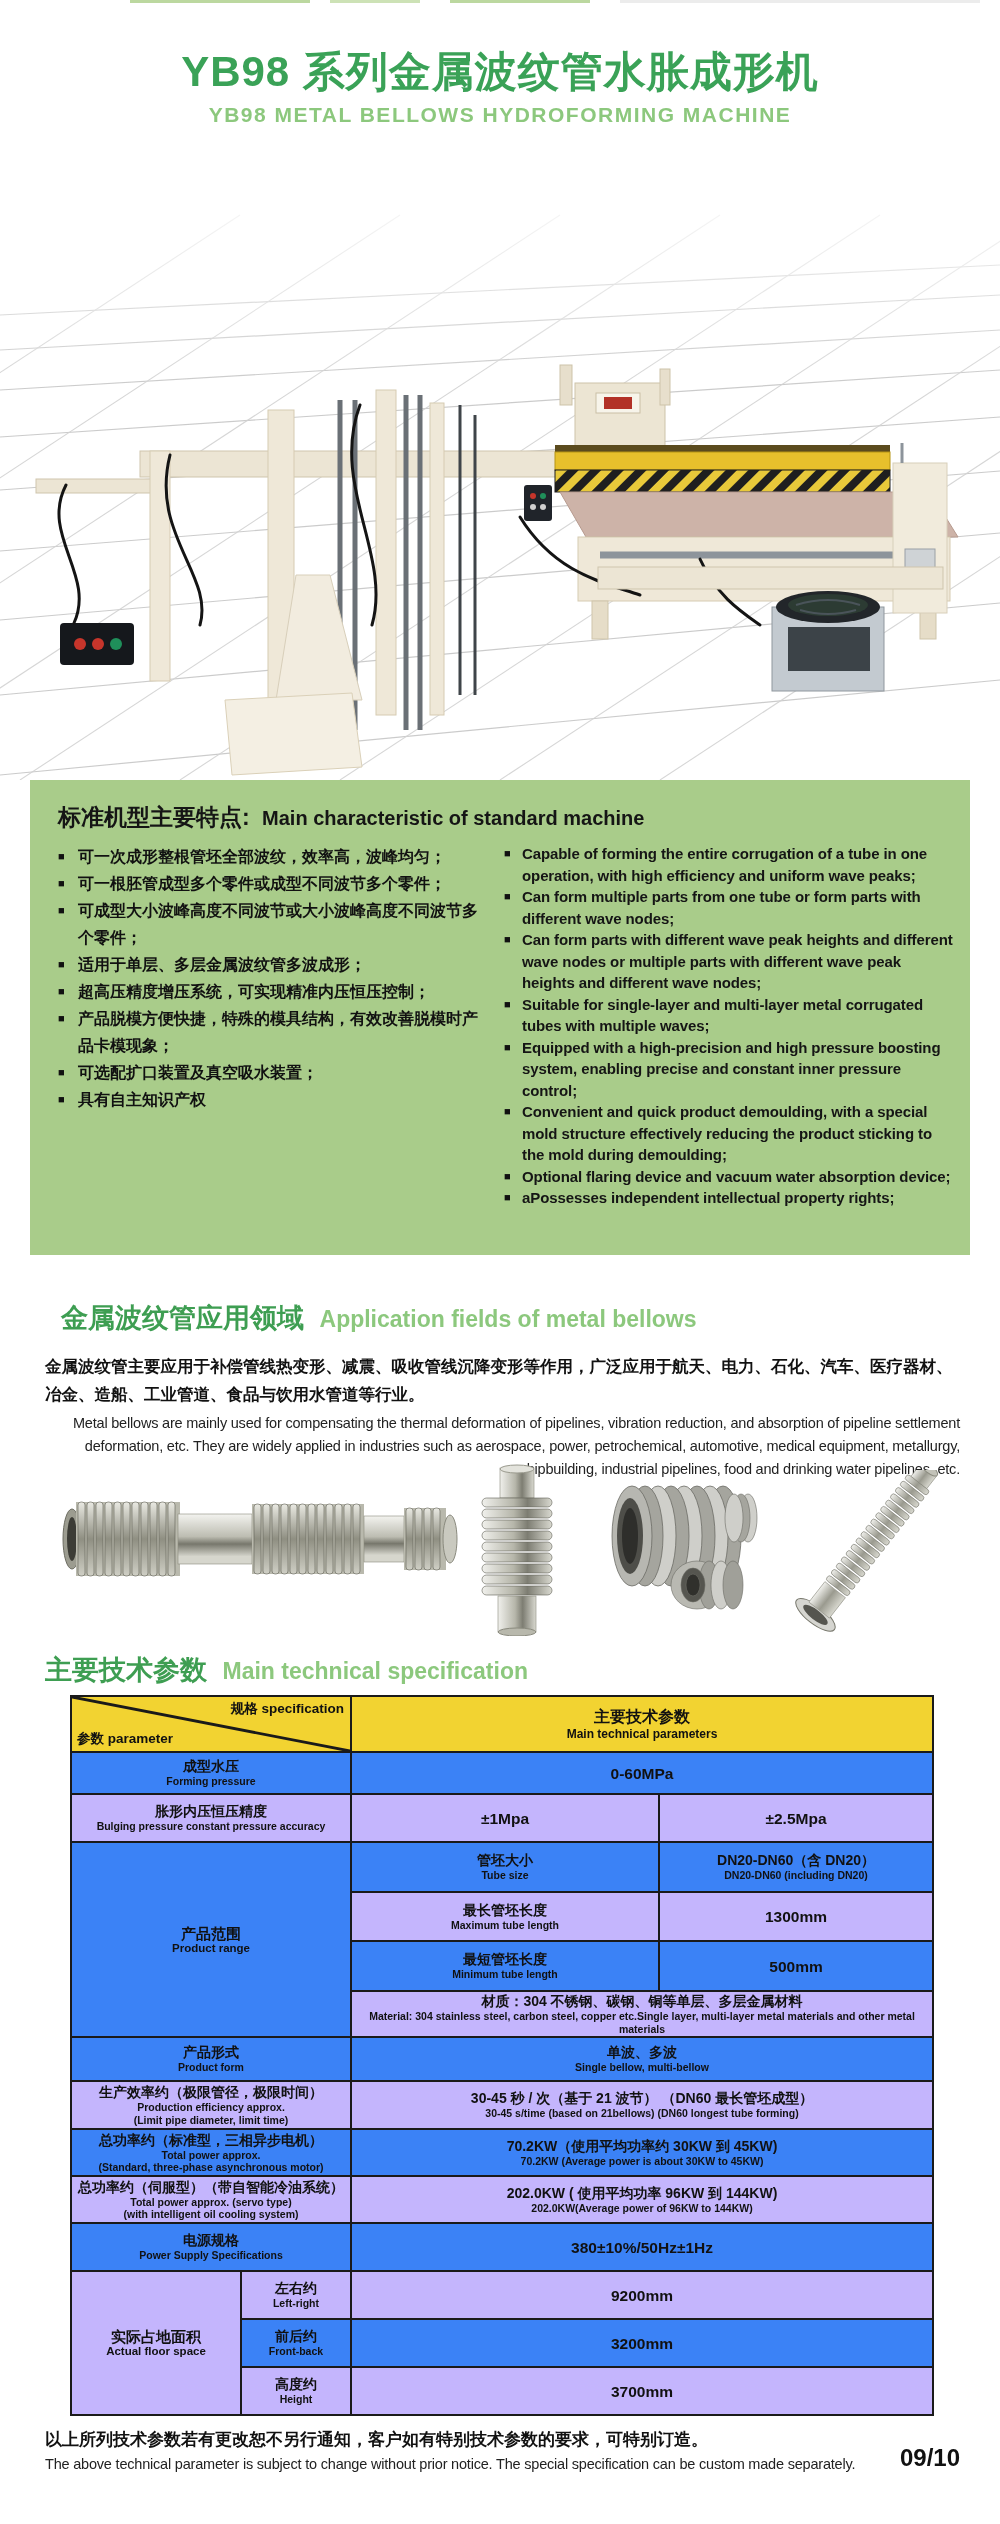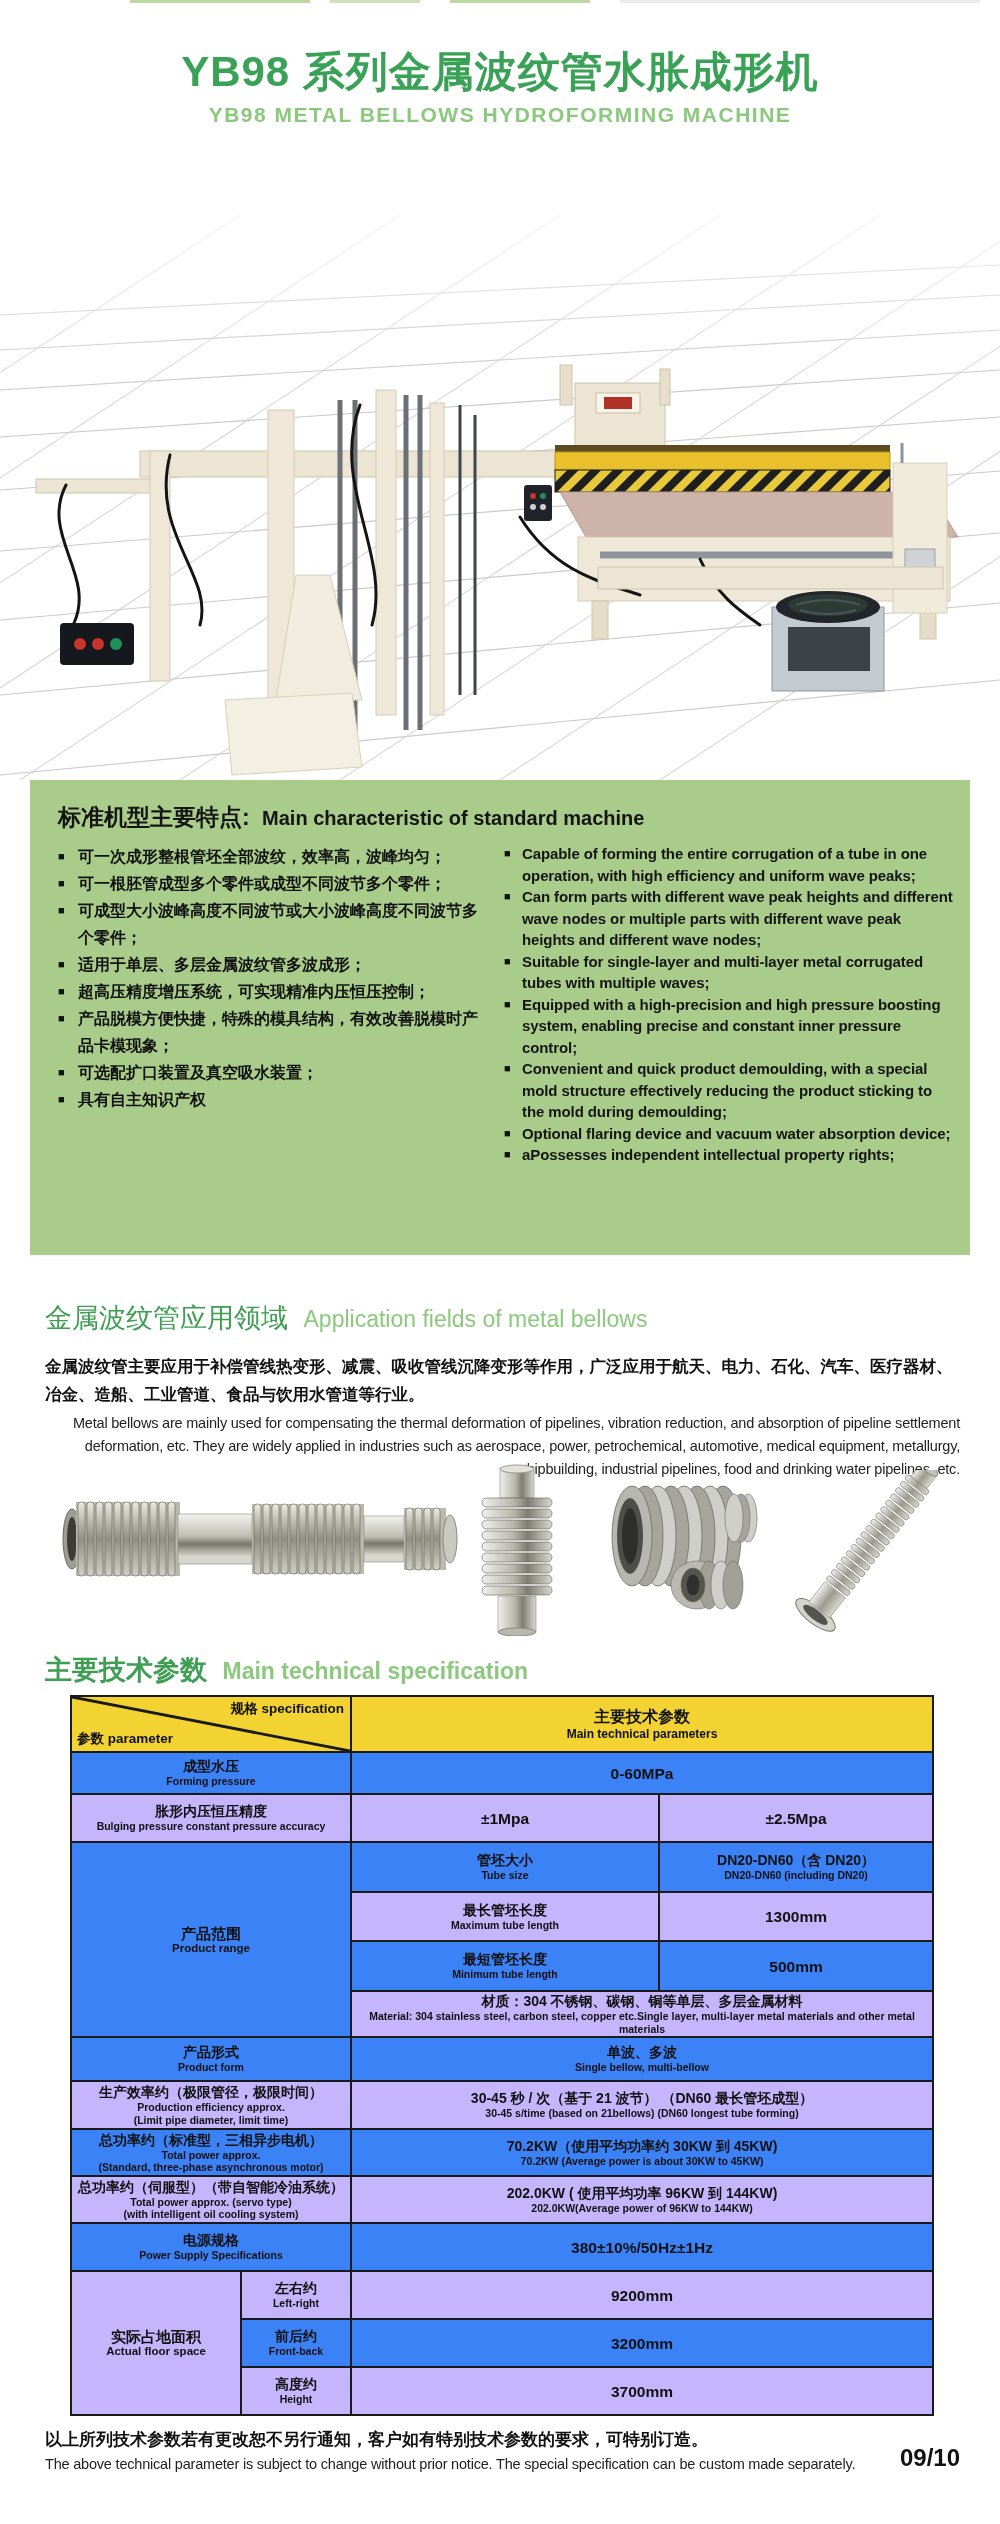--- a/index.html
+++ b/index.html
@@ -29,22 +29,22 @@
   .col-en { width:466px; padding-left:14px; }
   .col-zh ul, .col-en ul { list-style:none; }
   .col-zh li { position:relative; padding-left:20px; font-size:16px; font-weight:bold;
     color:#111; line-height:27px; }
   .col-en li { position:relative; padding-left:18px; font-size:15px; font-weight:600;
     color:#151515; line-height:21.5px; letter-spacing:-0.1px; }
   .col-zh li::before, .col-en li::before { content:"■"; position:absolute; left:0; top:0;
     font-size:11px; color:#111; }
 
   
-  .app-heading { position:absolute; top:1300px; left:45px; width:920px;
-    font-size:27px; font-weight:normal; color:#3e9e52; }
+  .app-heading { position:absolute; top:1300px; left:61px; width:920px;
+    font-size:27px; font-weight:bold; color:#3e9e52; }
   .app-heading .en { font-size:23px; color:#8cc87d; margin-left:8px; }
   .app-zh { position:absolute; top:1352px; left:45px; width:915px;
     font-size:16.5px; font-weight:bold; color:#111; line-height:28px; }
   .app-en { position:absolute; top:1412px; left:45px; width:915px;
     font-size:14.5px; color:#222; line-height:23px; letter-spacing:-0.2px;text-align:right; }
 
   
   .products { position:absolute; top:1462px; left:0; width:1000px; height:180px; }
   .products svg { position:absolute; }
 
@@ -227,20 +227,21 @@
           <li>适用于单层、多层金属波纹管多波成形；</li>
           <li>超高压精度增压系统，可实现精准内压恒压控制；</li>
           <li>产品脱模方便快捷，特殊的模具结构，有效改善脱模时产品卡模现象；</li>
           <li>可选配扩口装置及真空吸水装置；</li>
           <li>具有自主知识产权</li>
         </ul>
       </div>
       <div class="col-en">
         <ul>
           <li>Capable of forming the entire corrugation of a tube in one operation, with high efficiency and uniform wave peaks;</li>
+          <li>Can form multiple parts from one tube or form parts with different wave nodes;</li>
           <li>Can form parts with different wave peak heights and different wave nodes or multiple parts with different wave peak heights and different wave nodes;</li>
           <li>Suitable for single-layer and multi-layer metal corrugated tubes with multiple waves;</li>
           <li>Equipped with a high-precision and high pressure boosting system, enabling precise and constant inner pressure control;</li>
           <li>Convenient and quick product demoulding, with a special mold structure effectively reducing the product sticking to the mold during demoulding;</li>
           <li>Optional flaring device and vacuum water absorption device;</li>
           <li>aPossesses independent intellectual property rights;</li>
         </ul>
       </div>
     </div>
   </div>

